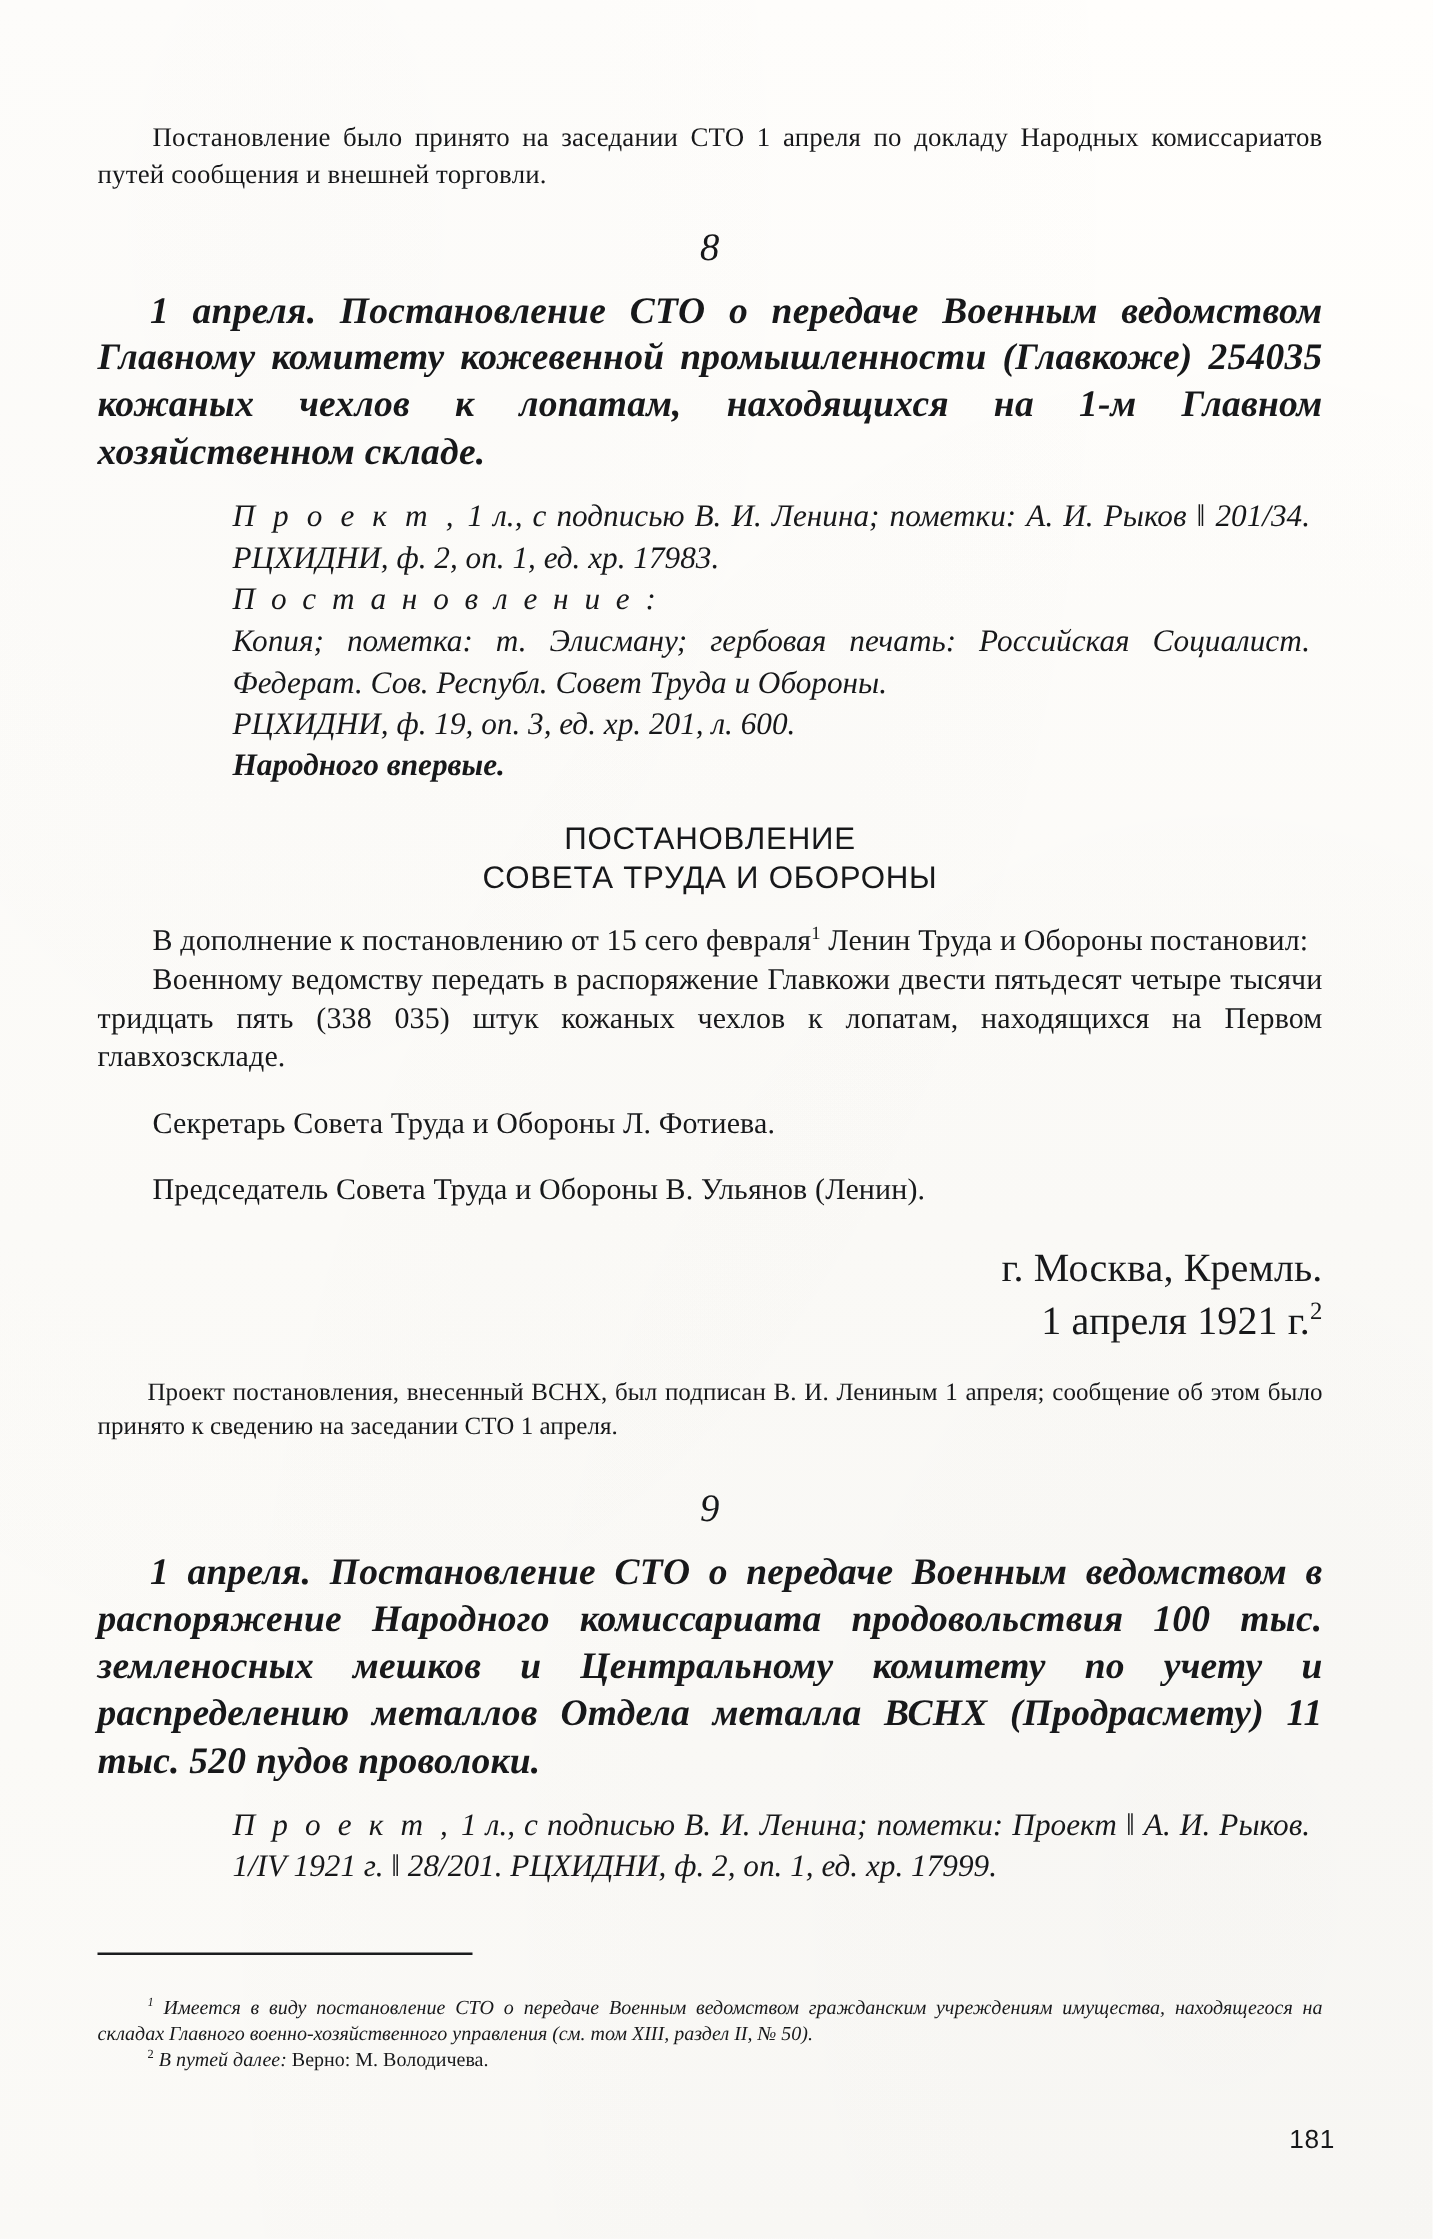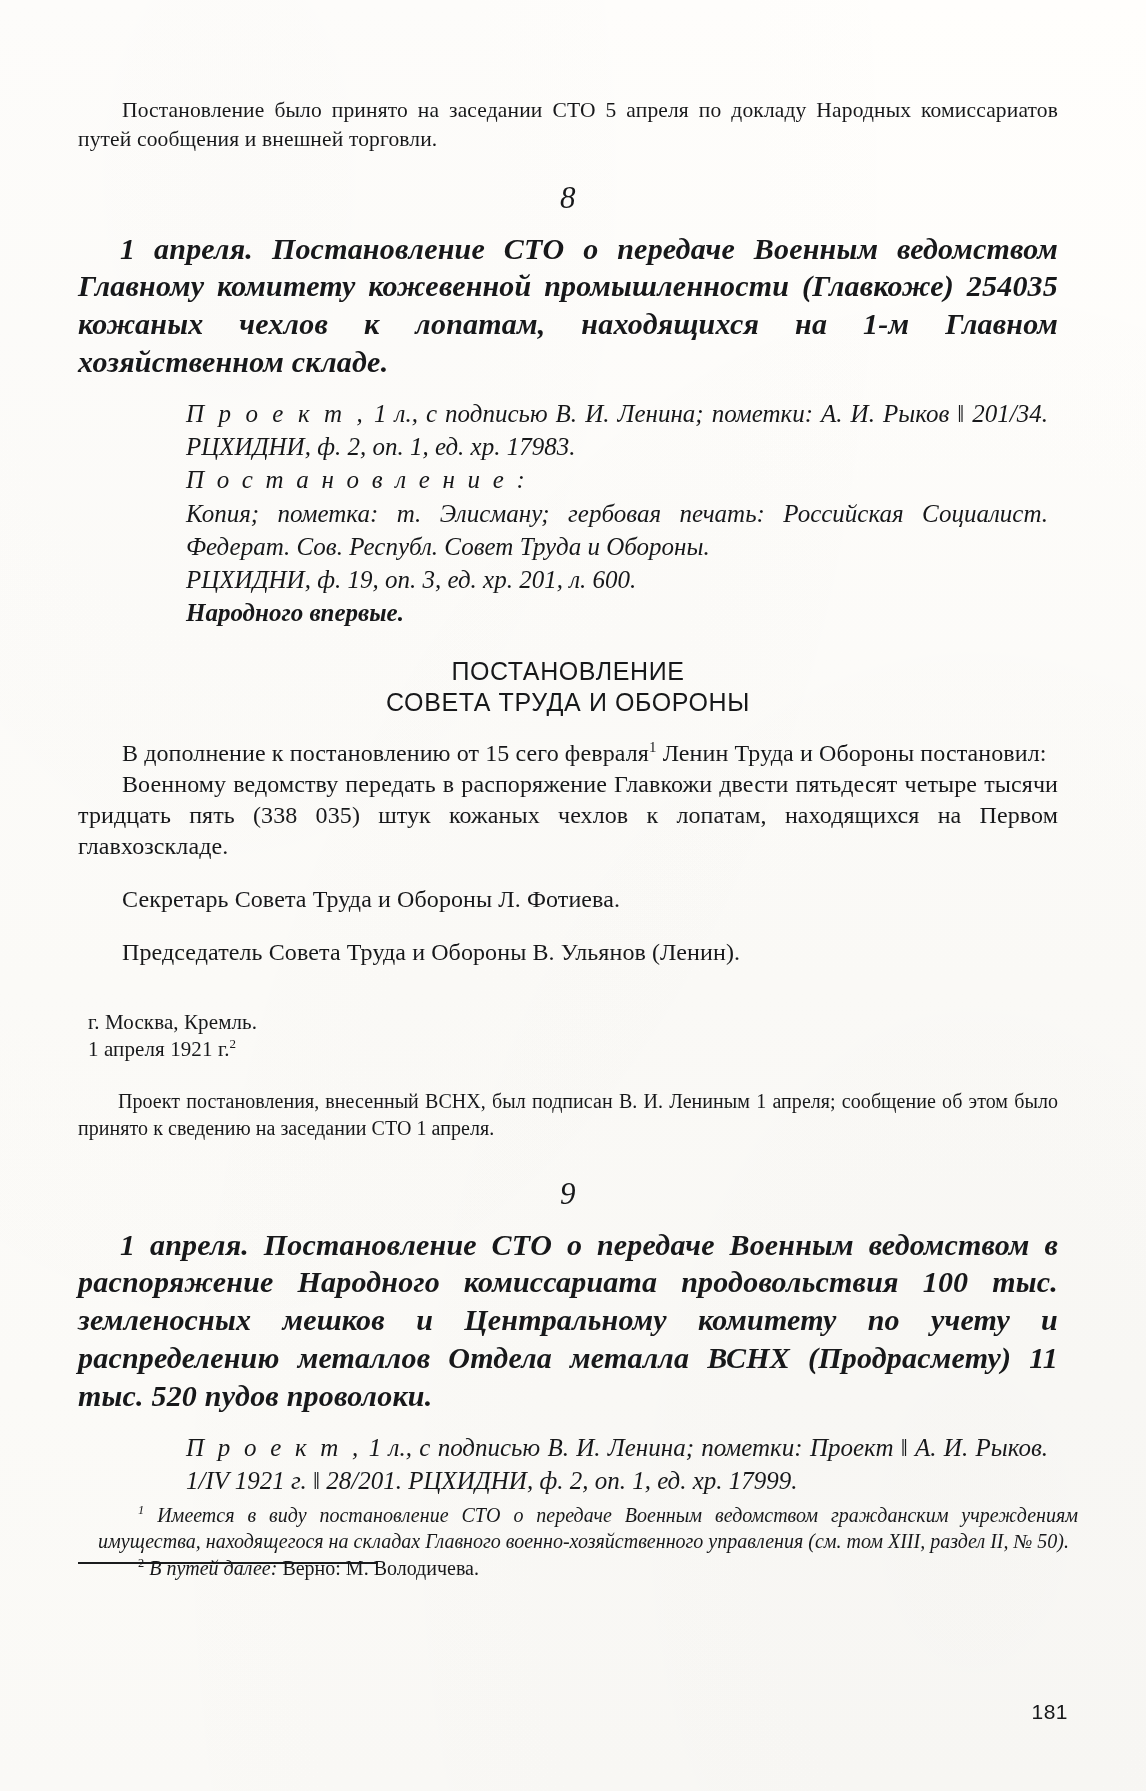--- a/index.html
+++ b/index.html
@@ -104,25 +104,26 @@
 
   .sign {
     font-size: 24px;
     line-height: 1.3;
     text-indent: 44px;
     margin-top: 22px;
     letter-spacing: 0.1px;
   }
 
   .place {
-    font-size: 21px;
+    font-size: 32px;
     line-height: 1.32;
-    margin-top: 40px;
+    margin-top: 24px;
     text-indent: 10px;
     letter-spacing: 0.1px;
+    text-align: right;
   }
 
   .note-small {
     font-size: 20px;
     line-height: 1.34;
     text-align: justify;
     text-indent: 40px;
     margin-top: 24px;
     letter-spacing: 0.05px;
   }
@@ -137,25 +138,24 @@
     position: absolute;
     left: 78px;
     top: 1562px;
     width: 300px;
     height: 2px;
     background: #1b1c1e;
   }
   .footnotes {
     position: absolute;
     left: 78px;
-    top: 1502px;
+    top: 1596px;
     width: 980px;
-    font-size: 20px;
+    font-size: 16px;
     line-height: 1.32;
-    margin-left: 20px;
   }
   .footnotes p {
     text-align: justify;
     text-indent: 40px;
     font-style: italic;
   }
   .footnotes p.f2 { font-style: normal; }
   .footnotes p.f2 .ital { font-style: italic; }
 
   .page-number {
@@ -168,21 +168,21 @@
   }
 </style>
 </head>
 <body>
 
 <div class="page">
   <div class="paper-tint"></div>
 
   <div class="content">
 
-    <p class="lead">Постановление было принято на заседании СТО 5 апреля по докладу Народных комиссариатов путей сообщения и внешней торговли.</p>
+    <p class="lead">Постановление было принято на заседании СТО 1 апреля по докладу Народных комиссариатов путей сообщения и внешней торговли.</p>
 
     <div class="doc-number">8</div>
 
     <p class="title-italic">1 апреля. Постановление СТО о передаче Военным ведомством Главному комитету кожевенной промышленности (Главкоже) 254035 кожаных чехлов к лопатам, находящихся на 1-м Главном хозяйственном складе.</p>
 
     <div class="source-block">
       <p class="srcline">
         <span class="sp">П р о е к т ,</span>
         <span class="ital">1 л., с подписью В. И. Ленина; пометки: А. И. Рыков ‖ 201/34. РЦХИДНИ, ф. 2, оп. 1, ед. хр. 17983.</span>
       </p>

